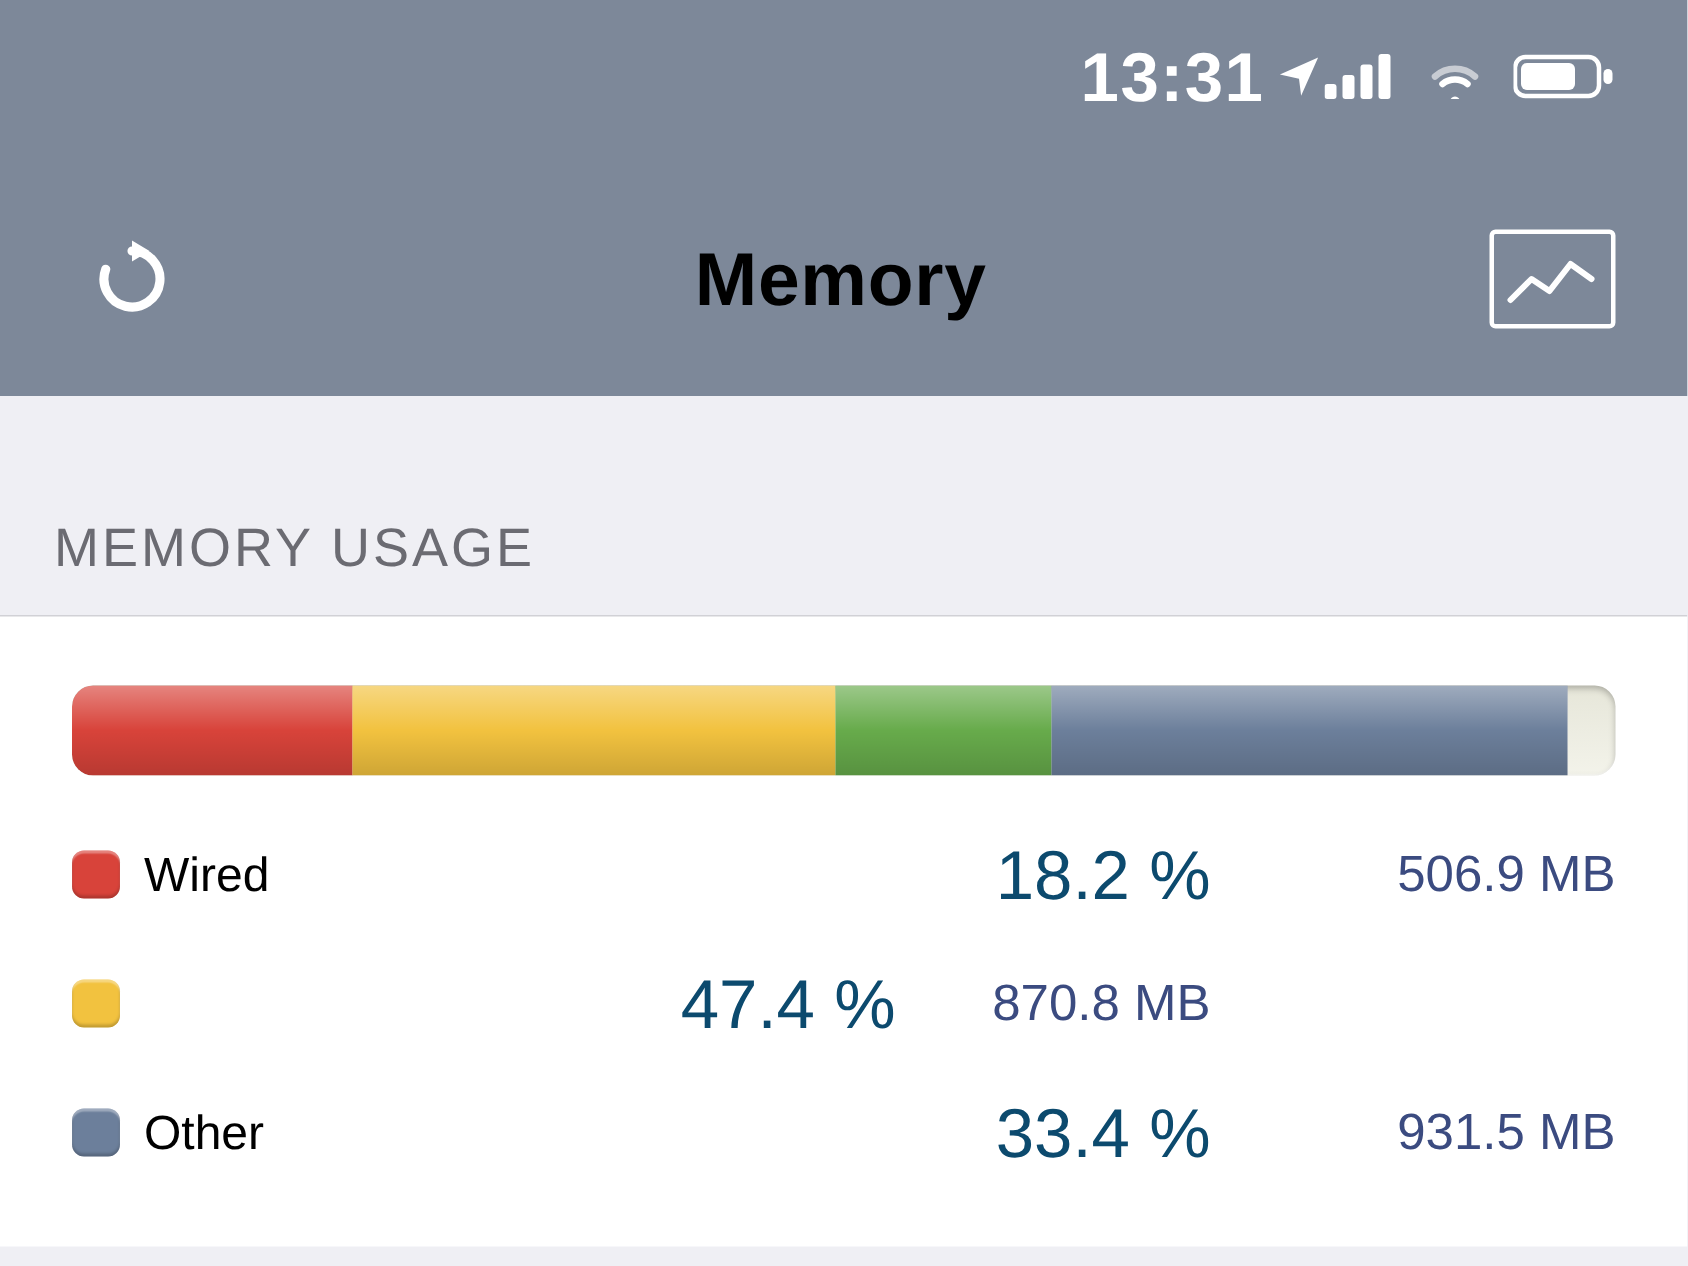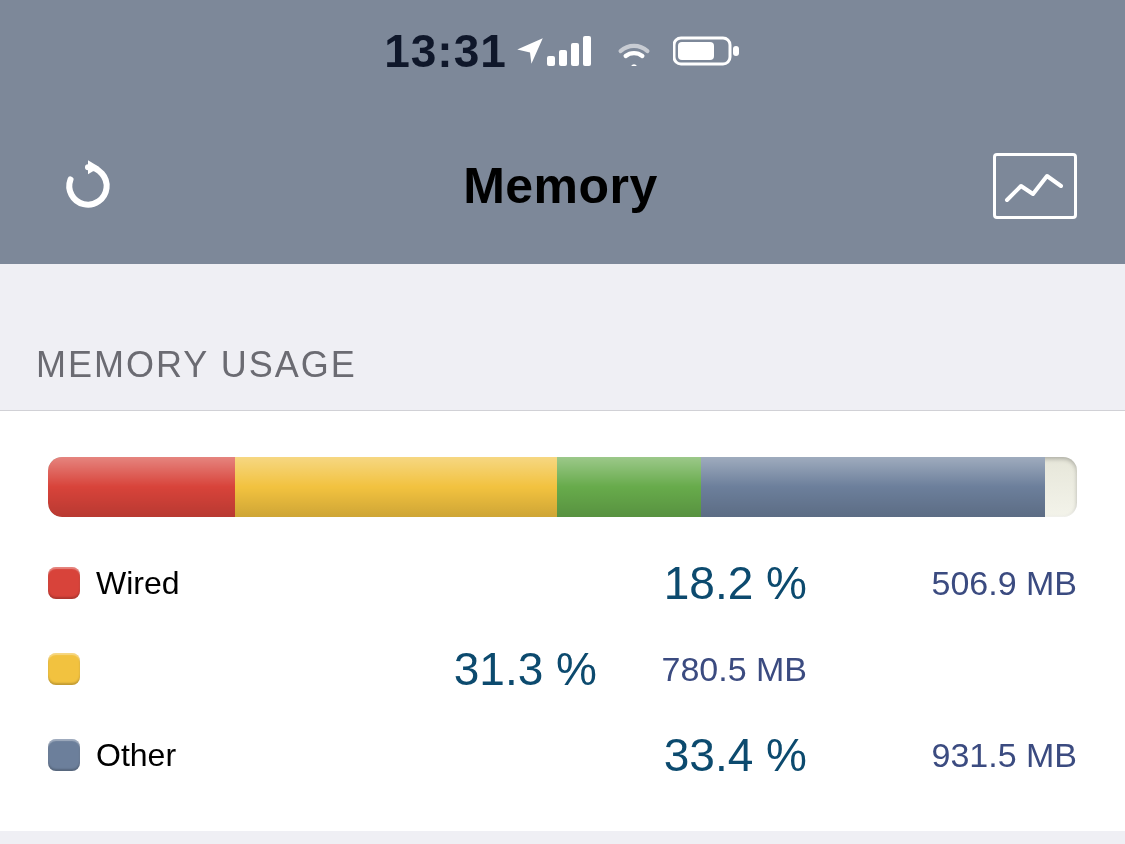--- a/index.html
+++ b/index.html
@@ -3,24 +3,24 @@
 <meta charset="utf-8">
 <style>
   * { box-sizing: border-box; margin: 0; padding: 0; }
   html, body { width: 1125px; height: 844px; font-family: -apple-system, "Helvetica Neue", Helvetica, Arial, sans-serif; background: #efeff4; }
   body { overflow: hidden; }
 
   
   .status-bar {
     height: 132px;
     background: #7d8899;
-    color: #0f172a;
+    color: #ffffff;
     display: flex;
     align-items: center;
-    justify-content: center;
+    justify-content: flex-end;
     padding: 0 48px 30px 48px;
   }
   .status-left { display: flex; align-items: center; gap: 6px; }
   .status-time { font-size: 46px; font-weight: 600; letter-spacing: 1px; }
   .status-right { display: flex; align-items: center; gap: 18px; }
   .status-icon svg { display: block; }
 
   
   .nav-bar {
     height: 132px;
@@ -163,22 +163,22 @@
 
   <div class="legend">
     <div class="legend-row">
       <span class="swatch" style="background: rgb(216, 67, 58);"></span>
       <span class="legend-label">Wired</span>
       <span class="legend-pct">18.2 %</span>
       <span class="legend-size">506.9 MB</span>
     </div>
     <div class="legend-row">
       <span class="swatch" style="background: rgb(242, 194, 63);"></span>
-      <span class="legend-pct">31.3 %</span>
-      <span class="legend-size">780.5 MB</span>
+      <span class="legend-pct">47.4 %</span>
+      <span class="legend-size">870.8 MB</span>
     </div>
     <div class="legend-row">
       <span class="swatch" style="background: rgb(108, 127, 155);"></span>
       <span class="legend-label">Other</span>
       <span class="legend-pct">33.4 %</span>
       <span class="legend-size">931.5 MB</span>
     </div>
   </div>
 
 </div>

